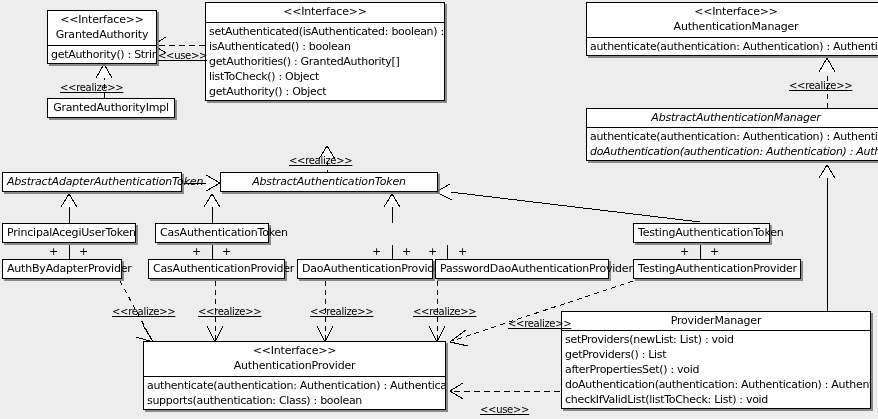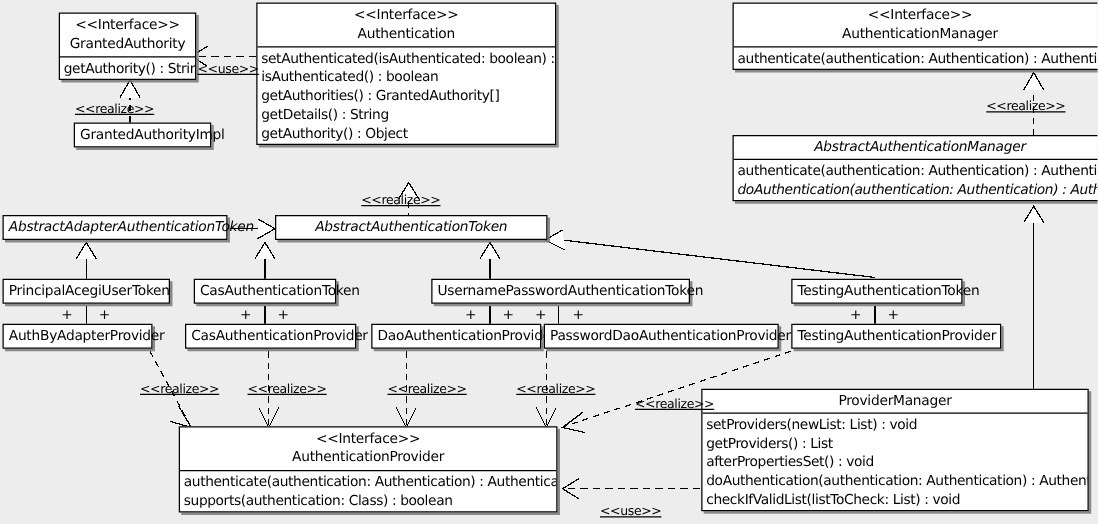--- a/index.html
+++ b/index.html
@@ -158,36 +158,35 @@
   <div class="uml" style="left:47px;top:10px;width:110px;">
     <div class="hdr">
       <span class="stereo">&lt;&lt;Interface&gt;&gt;</span>
       <span class="cname">GrantedAuthority</span>
     </div>
     <div class="ops sep">
       <div class="op">getAuthority() : String</div>
     </div>
   </div>
 
-  <div class="uml" style="left:59px;top:98px;width:110px;">
+  <div class="uml" style="left:47px;top:98px;width:128px;">
     <div class="hdr compact">
       <span class="cname">GrantedAuthorityImpl</span>
     </div>
   </div>
 
   <div class="uml" style="left:205px;top:2px;width:240px;">
     <div class="hdr">
       <span class="stereo">&lt;&lt;Interface&gt;&gt;</span>
-      <span class="cname">Authentication</span>
     </div>
     <div class="ops sep">
       <div class="op">setAuthenticated(isAuthenticated: boolean) : void</div>
       <div class="op">isAuthenticated() : boolean</div>
       <div class="op">getAuthorities() : GrantedAuthority[]</div>
-      <div class="op">getDetails() : String</div>
+      <div class="op">listToCheck() : Object</div>
       <div class="op">getAuthority() : Object</div>
     </div>
   </div>
 
   <div class="uml" style="left:586px;top:2px;width:300px;">
     <div class="hdr">
       <span class="stereo">&lt;&lt;Interface&gt;&gt;</span>
       <span class="cname">AuthenticationManager</span>
     </div>
     <div class="ops sep">
@@ -222,25 +221,20 @@
       <span class="cname">PrincipalAcegiUserToken</span>
     </div>
   </div>
 
   <div class="uml" style="left:155px;top:223px;width:114px;">
     <div class="hdr compact">
       <span class="cname">CasAuthenticationToken</span>
     </div>
   </div>
 
-  <div class="uml" style="left:345px;top:223px;width:207px;">
-    <div class="hdr compact">
-      <span class="cname">UsernamePasswordAuthenticationToken</span>
-    </div>
-  </div>
 
   <div class="uml" style="left:633px;top:223px;width:137px;">
     <div class="hdr compact">
       <span class="cname">TestingAuthenticationToken</span>
     </div>
   </div>
 
   <div class="uml" style="left:2px;top:259px;width:120px;">
     <div class="hdr compact">
       <span class="cname">AuthByAdapterProvider</span>
@@ -252,21 +246,21 @@
       <span class="cname">CasAuthenticationProvider</span>
     </div>
   </div>
 
   <div class="uml" style="left:297px;top:259px;width:136px;">
     <div class="hdr compact">
       <span class="cname">DaoAuthenticationProvider</span>
     </div>
   </div>
 
-  <div class="uml" style="left:435px;top:259px;width:188px;">
+  <div class="uml" style="left:435px;top:259px;width:174px;">
     <div class="hdr compact">
       <span class="cname">PasswordDaoAuthenticationProvider</span>
     </div>
   </div>
 
   <div class="uml" style="left:633px;top:259px;width:168px;">
     <div class="hdr compact">
       <span class="cname">TestingAuthenticationProvider</span>
     </div>
   </div>

